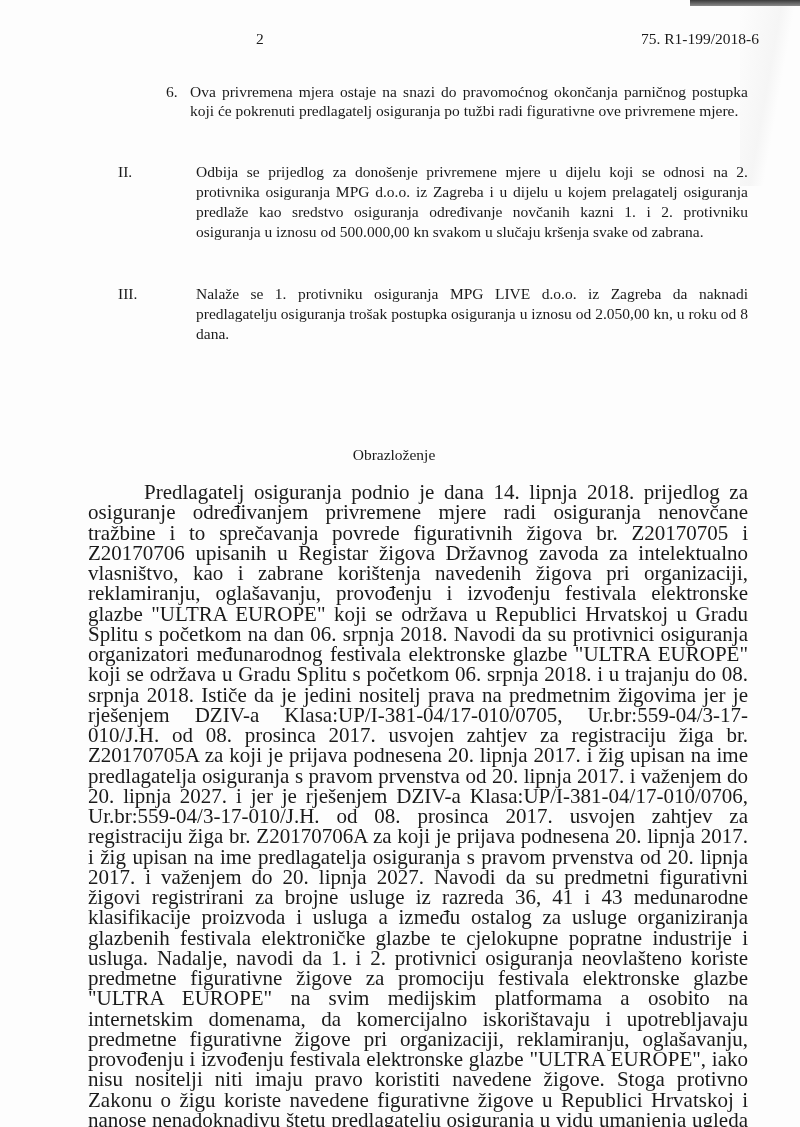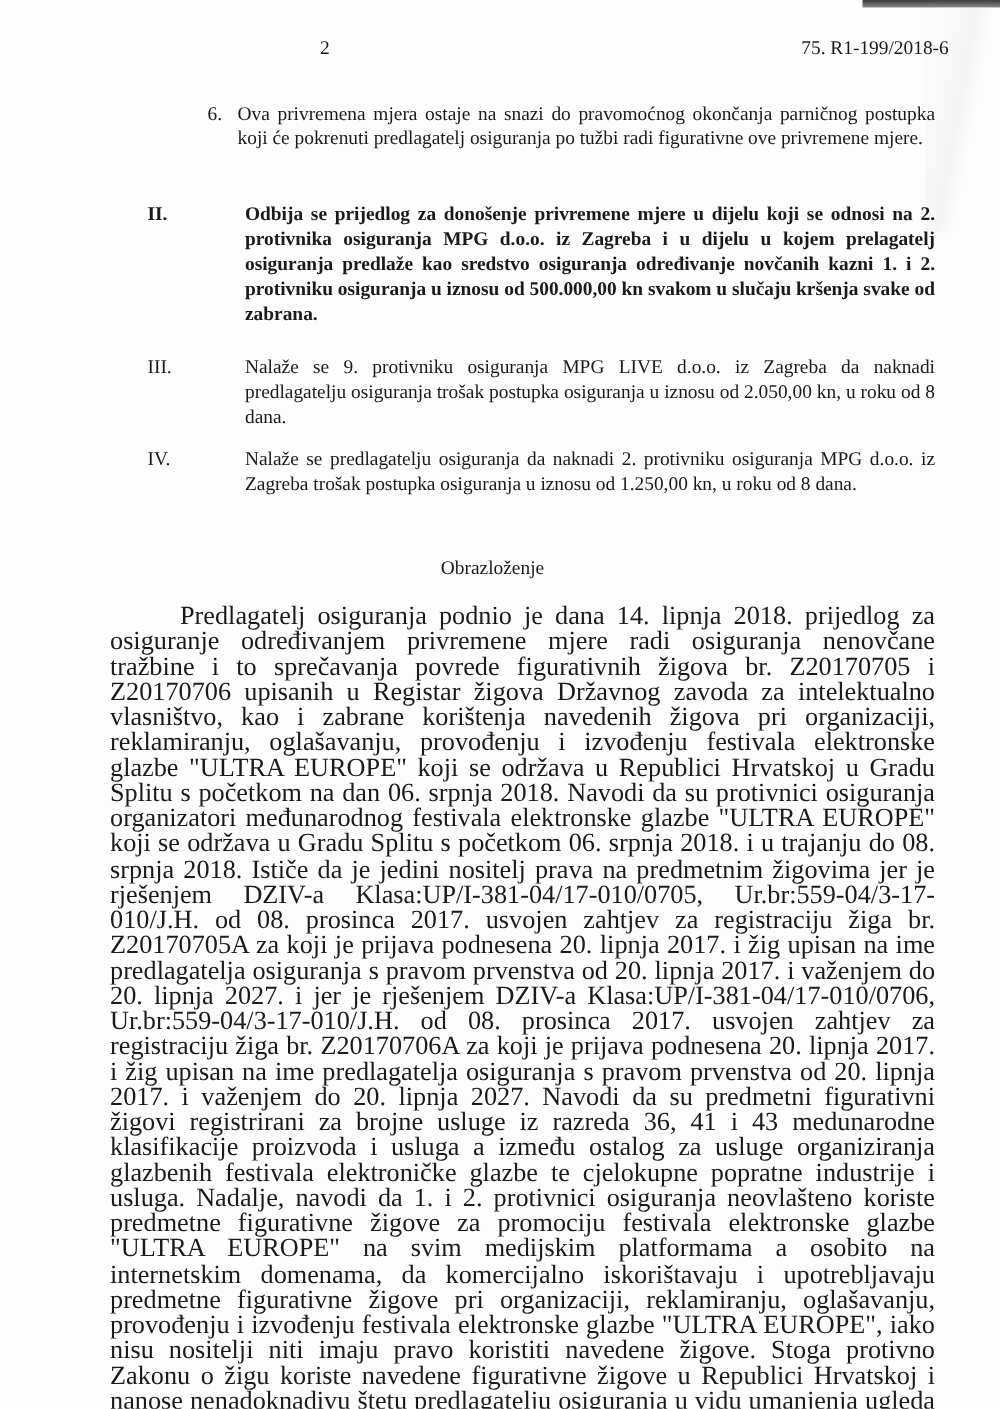--- a/index.html
+++ b/index.html
@@ -119,33 +119,29 @@
   <div class="header">
     <span class="page-number">2</span>
     <span class="case-number">75. R1-199/2018-6</span>
   </div>
 
   <div class="numbered">
     <span class="num">6.</span>
     <div class="txt">Ova privremena mjera ostaje na snazi do pravomoćnog okončanja parničnog postupka koji će pokrenuti predlagatelj osiguranja po tužbi radi figurativne ove privremene mjere.</div>
   </div>
 
-  <div class="roman-item" style="top:162px;font-weight:bold;">
+  <div class="roman-item" style="top:162px;">
     <span class="rnum">II.</span>
     <div class="rtxt">Odbija se prijedlog za donošenje privremene mjere u dijelu koji se odnosi na 2. protivnika osiguranja MPG d.o.o. iz Zagreba i u dijelu u kojem prelagatelj osiguranja predlaže kao sredstvo osiguranja određivanje novčanih kazni 1. i 2. protivniku osiguranja u iznosu od 500.000,00 kn svakom u slučaju kršenja svake od zabrana.</div>
   </div>
 
   <div class="roman-item" style="top:284px;">
     <span class="rnum">III.</span>
-    <div class="rtxt">Nalaže se 9. protivniku osiguranja MPG LIVE d.o.o. iz Zagreba da naknadi predlagatelju osiguranja trošak postupka osiguranja u iznosu od 2.050,00 kn, u roku od 8 dana.</div>
+    <div class="rtxt">Nalaže se 1. protivniku osiguranja MPG LIVE d.o.o. iz Zagreba da naknadi predlagatelju osiguranja trošak postupka osiguranja u iznosu od 2.050,00 kn, u roku od 8 dana.</div>
   </div>
 
-  <div class="roman-item" style="top:358px;">
-    <span class="rnum">IV.</span>
-    <div class="rtxt">Nalaže se predlagatelju osiguranja da naknadi 2. protivniku osiguranja MPG d.o.o. iz Zagreba trošak postupka osiguranja u iznosu od 1.250,00 kn, u roku od 8 dana.</div>
-  </div>
 
   <div class="section-title">
     <span>Obrazloženje</span>
   </div>
 
   <div class="body-para">Predlagatelj osiguranja podnio je dana 14. lipnja 2018. prijedlog za osiguranje određivanjem privremene mjere radi osiguranja nenovčane tražbine i to sprečavanja povrede figurativnih žigova br. Z20170705 i Z20170706 upisanih u Registar žigova Državnog zavoda za intelektualno vlasništvo, kao i zabrane korištenja navedenih žigova pri organizaciji, reklamiranju, oglašavanju, provođenju i izvođenju festivala elektronske glazbe "ULTRA EUROPE" koji se održava u Republici Hrvatskoj u Gradu Splitu s početkom na dan 06. srpnja 2018. Navodi da su protivnici osiguranja organizatori međunarodnog festivala elektronske glazbe "ULTRA EUROPE" koji se održava u Gradu Splitu s početkom 06. srpnja 2018. i u trajanju do 08. srpnja 2018. Ističe da je jedini nositelj prava na predmetnim žigovima jer je rješenjem DZIV-a Klasa:UP/I-381-04/17-010/0705, Ur.br:559-04/3-17-010/J.H. od 08. prosinca 2017. usvojen zahtjev za registraciju žiga br. Z20170705A za koji je prijava podnesena 20. lipnja 2017. i žig upisan na ime predlagatelja osiguranja s pravom prvenstva od 20. lipnja 2017. i važenjem do 20. lipnja 2027. i jer je rješenjem DZIV-a Klasa:UP/I-381-04/17-010/0706, Ur.br:559-04/3-17-010/J.H. od 08. prosinca 2017. usvojen zahtjev za registraciju žiga br. Z20170706A za koji je prijava podnesena 20. lipnja 2017. i žig upisan na ime predlagatelja osiguranja s pravom prvenstva od 20. lipnja 2017. i važenjem do 20. lipnja 2027. Navodi da su predmetni figurativni žigovi registrirani za brojne usluge iz razreda 36, 41 i 43 medunarodne klasifikacije proizvoda i usluga a između ostalog za usluge organiziranja glazbenih festivala elektroničke glazbe te cjelokupne popratne industrije i usluga. Nadalje, navodi da 1. i 2. protivnici osiguranja neovlašteno koriste predmetne figurativne žigove za promociju festivala elektronske glazbe "ULTRA EUROPE" na svim medijskim platformama a osobito na internetskim domenama, da komercijalno iskorištavaju i upotrebljavaju predmetne figurativne žigove pri organizaciji, reklamiranju, oglašavanju, provođenju i izvođenju festivala elektronske glazbe "ULTRA EUROPE", iako nisu nositelji niti imaju pravo koristiti navedene žigove. Stoga protivno Zakonu o žigu koriste navedene figurativne žigove u Republici Hrvatskoj i nanose nenadoknadivu štetu predlagatelju osiguranja u vidu umanjenja ugleda žiga i u vidu činjenice da se predlagatelj osiguranja također bavi organiziranjem glazbenih festivala pa će postupcima protivnika osiguranja izgubiti prihod i pretrpjeti veliku financijsku štetu u vidu izgubljene zarade i prihoda. Smatra da je dokazao da</div>
 </div>
 
 </body></html>

